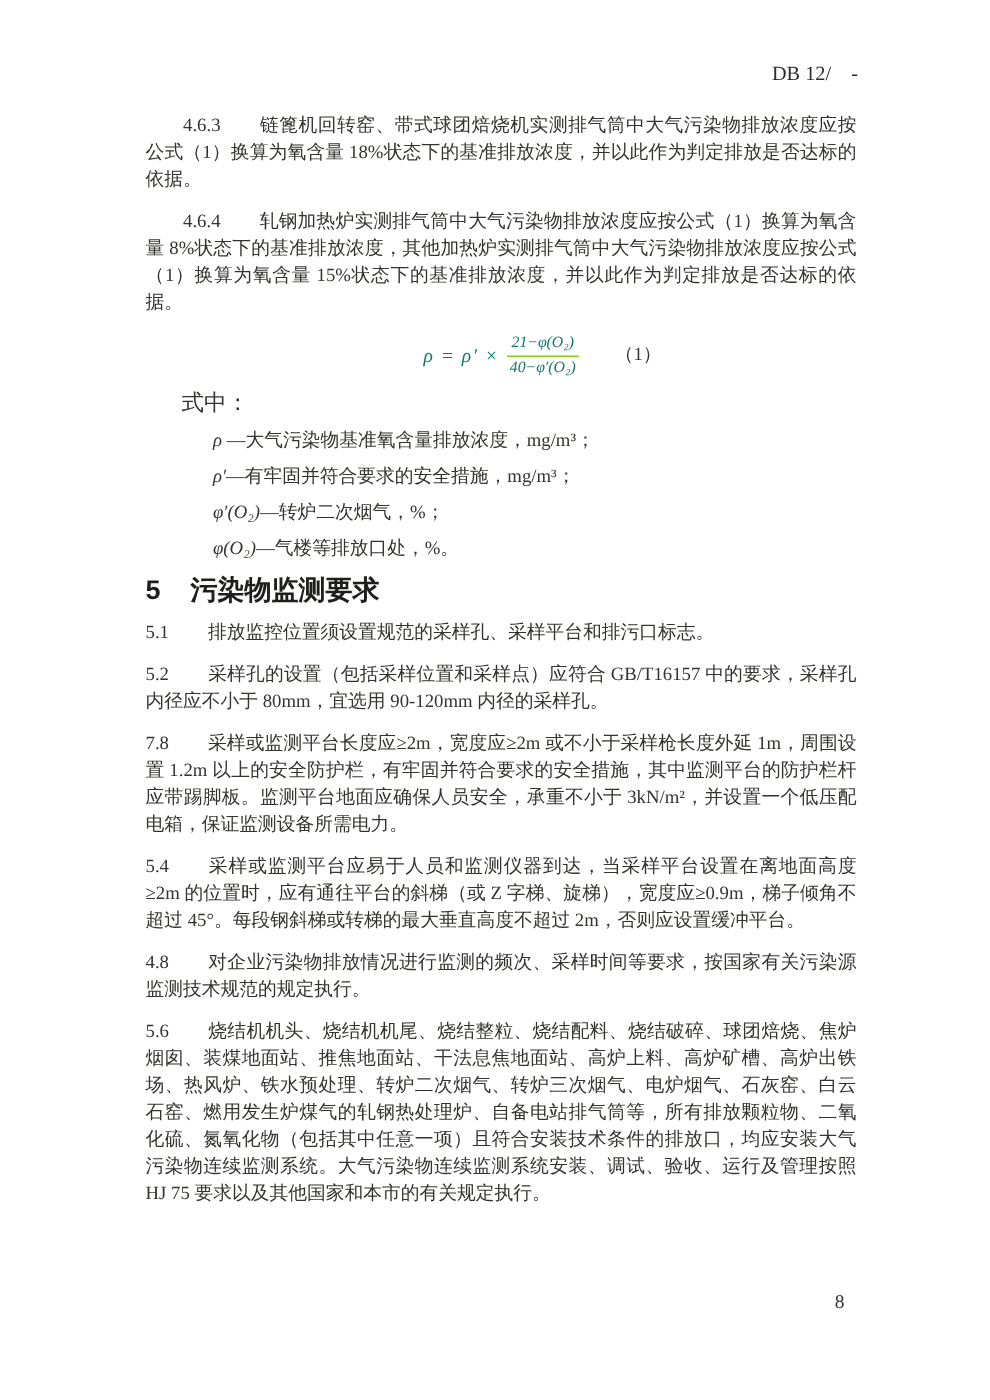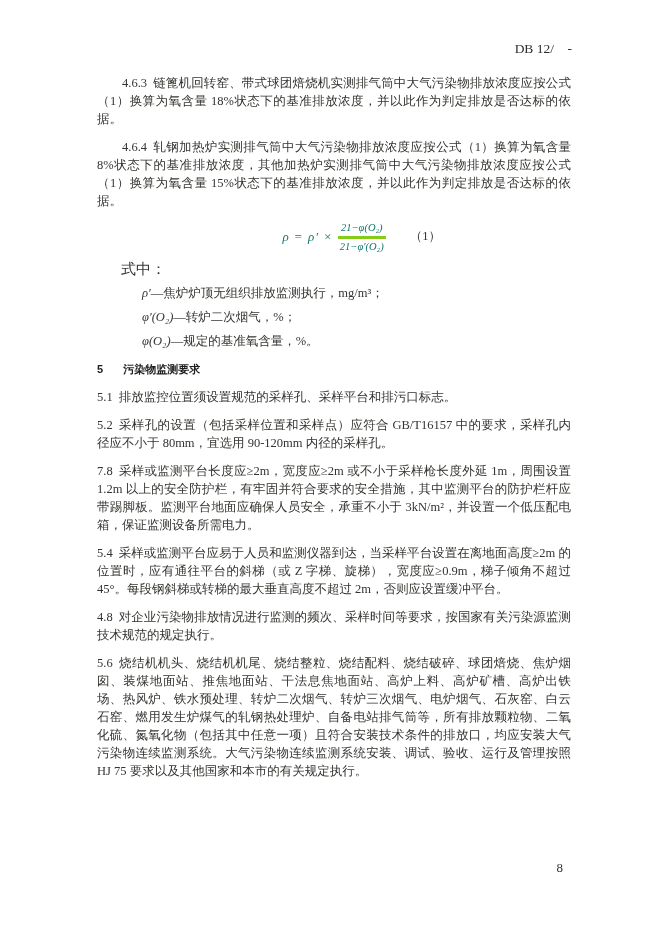--- a/index.html
+++ b/index.html
@@ -31,21 +31,21 @@
     width: 474px;
   }
   .para {
     margin: 0 0 10px 0;
     font-size: 12.5px;
     line-height: 18px;
     text-align: justify;
     color: #33332f;
   }
   .para.indent { text-indent: 2em; }
-  .cnum { margin-right: 6px; }
+  .cnum { margin-right: 26px; }
   .formula-row {
     position: relative;
     margin: 10px 0 6px 0;
     text-align: center;
     height: 34px;
   }
   .f-body {
     display: inline-flex;
     align-items: center;
     height: 34px;
@@ -57,21 +57,21 @@
   .frac {
     display: inline-flex;
     flex-direction: column;
     text-align: center;
     font-size: 10.5px;
     line-height: 1.3;
     vertical-align: middle;
   }
   .frac .num {
     display: block;
-    border-bottom: 3px solid #84cc16;
+    border-bottom: 1px solid #84cc16;
     padding: 0 3px 1px 3px;
   }
   .frac .den { display: block; padding-top: 1px; }
   .f-label {
     position: absolute;
     left: 66%;
     top: 8px;
     font-size: 12.5px;
     font-style: normal;
     color: #33332f;
@@ -87,21 +87,21 @@
     margin: 0 0 6px 3.6em;
     font-size: 12.5px;
     line-height: 18px;
     color: #33332f;
   }
   .sym-line i { font-style: italic; }
   .sec-heading {
     margin: 10px 0 10px 0;
     font-family: "Liberation Sans", "DejaVu Sans", sans-serif;
     font-weight: bold;
-    font-size: 11px;
+    font-size: 18px;
     line-height: 18px;
     color: #1e1e1c;
   }
   .sec-heading .h-num { margin-right: 20px; }
   .page-number {
     position: absolute;
     right: 97px;
     top: 860px;
     font-size: 13px;
     color: #33332f;
@@ -120,32 +120,33 @@
 
     <p class="para indent"><span class="cnum">4.6.3</span><span>链篦机回转窑、带式球团焙烧机实测排气筒中大气污染物排放浓度应按公式（1）换算为氧含量 18%状态下的基准排放浓度，并以此作为判定排放是否达标的依据。</span></p>
 
     <p class="para indent"><span class="cnum">4.6.4</span><span>轧钢加热炉实测排气筒中大气污染物排放浓度应按公式（1）换算为氧含量 8%状态下的基准排放浓度，其他加热炉实测排气筒中大气污染物排放浓度应按公式（1）换算为氧含量 15%状态下的基准排放浓度，并以此作为判定排放是否达标的依据。</span></p>
 
     <div class="formula-row">
       <span class="f-body">
         <span class="f-lhs">ρ = ρ′ ×</span>
         <span class="frac">
           <span class="num">21−φ(O₂)</span>
-          <span class="den">21−φ′(O₂)</span>
+          <span class="den">40−φ′(O₂)</span>
         </span>
       </span>
       <span class="f-label">（1）</span>
     </div>
 
     <p class="where-line">式中：</p>
 
     <div>
-      <p class="sym-line"><i>ρ′</i><span>—焦炉炉顶无组织排放监测执行，mg/m³；</span></p>
+      <p class="sym-line"><i>ρ</i><span> —大气污染物基准氧含量排放浓度，mg/m³；</span></p>
+      <p class="sym-line"><i>ρ′</i><span>—有牢固并符合要求的安全措施，mg/m³；</span></p>
       <p class="sym-line"><i>φ′(O₂)</i><span>—转炉二次烟气，%；</span></p>
-      <p class="sym-line"><i>φ(O₂)</i><span>—规定的基准氧含量，%。</span></p>
+      <p class="sym-line"><i>φ(O₂)</i><span>—气楼等排放口处，%。</span></p>
     </div>
 
     <h2 class="sec-heading"><span class="h-num">5</span><span>污染物监测要求</span></h2>
 
     <p class="para"><span class="cnum">5.1</span><span>排放监控位置须设置规范的采样孔、采样平台和排污口标志。</span></p>
 
     <p class="para"><span class="cnum">5.2</span><span>采样孔的设置（包括采样位置和采样点）应符合 GB/T16157 中的要求，采样孔内径应不小于 80mm，宜选用 90-120mm 内径的采样孔。</span></p>
 
     <p class="para"><span class="cnum">7.8</span><span>采样或监测平台长度应≥2m，宽度应≥2m 或不小于采样枪长度外延 1m，周围设置 1.2m 以上的安全防护栏，有牢固并符合要求的安全措施，其中监测平台的防护栏杆应带踢脚板。监测平台地面应确保人员安全，承重不小于 3kN/m²，并设置一个低压配电箱，保证监测设备所需电力。</span></p>
 

